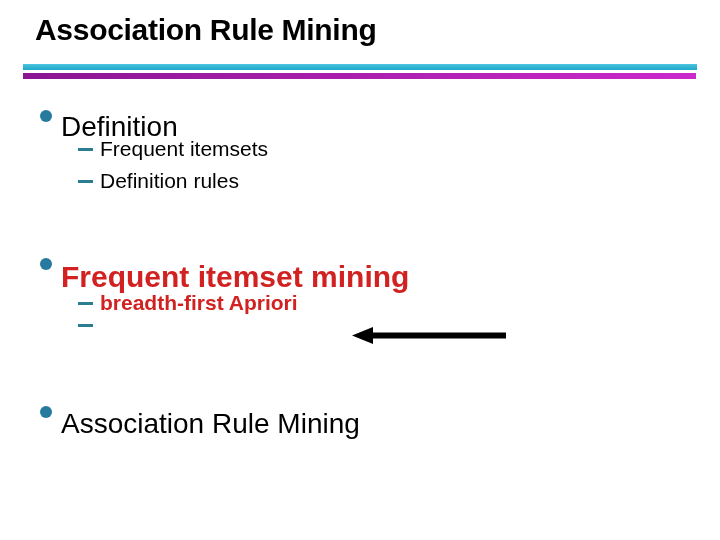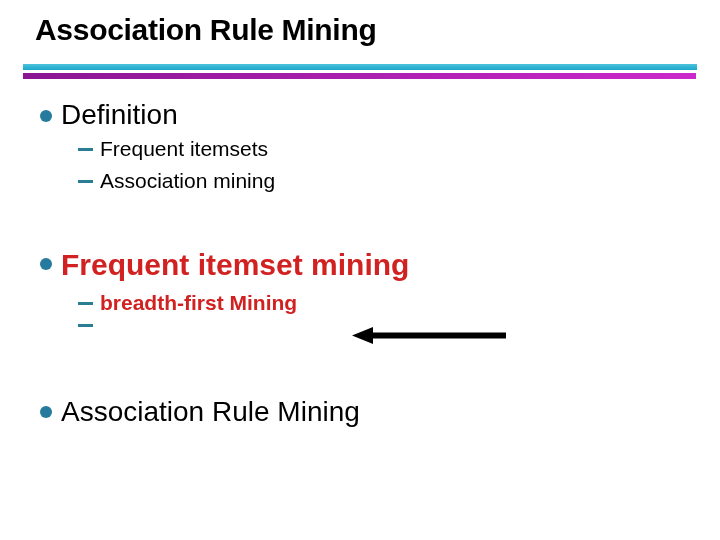--- a/index.html
+++ b/index.html
@@ -47,20 +47,21 @@
     border-radius: 50%;
     background: #257a9e;
   }
   .l1 {
     position: absolute;
     left: 61px;
     font-size: 28px;
     line-height: 32px;
     color: #000000;
     white-space: nowrap;
+    margin-top: 12px;
   }
   .l1.red {
     font-size: 30px;
     line-height: 30px;
     font-weight: bold;
     color: #d22121;
   }
   .sub {
     position: absolute;
     left: 78px;
@@ -104,29 +105,29 @@
 
   <div class="dot" style="left:40px; top:110px;"></div>
   <div class="l1" style="top:99px;">Definition</div>
 
   <div class="sub" style="top:137px;">
     <span class="dash"></span>
     <span class="l2">Frequent itemsets</span>
   </div>
   <div class="sub" style="top:169px;">
     <span class="dash"></span>
-    <span class="l2">Association mining</span>
+    <span class="l2">Definition rules</span>
   </div>
 
   <div class="dot" style="left:40px; top:258px;"></div>
   <div class="l1 red" style="top:250px;">Frequent itemset mining</div>
 
   <div class="sub" style="top:291px;">
     <span class="dash"></span>
-    <span class="l2 red">breadth-first Mining</span>
+    <span class="l2 red">breadth-first Apriori</span>
   </div>
   <div class="sub" style="top:324px;">
     <span class="dash"></span>
   </div>
 
   <svg class="arrow" viewBox="0 0 154 17" aria-hidden="true">
     <rect x="17" y="5.5" width="137" height="6" fill="#000000"></rect>
     <polygon points="0,8.5 21,0 21,17" fill="#000000"></polygon>
   </svg>
 

